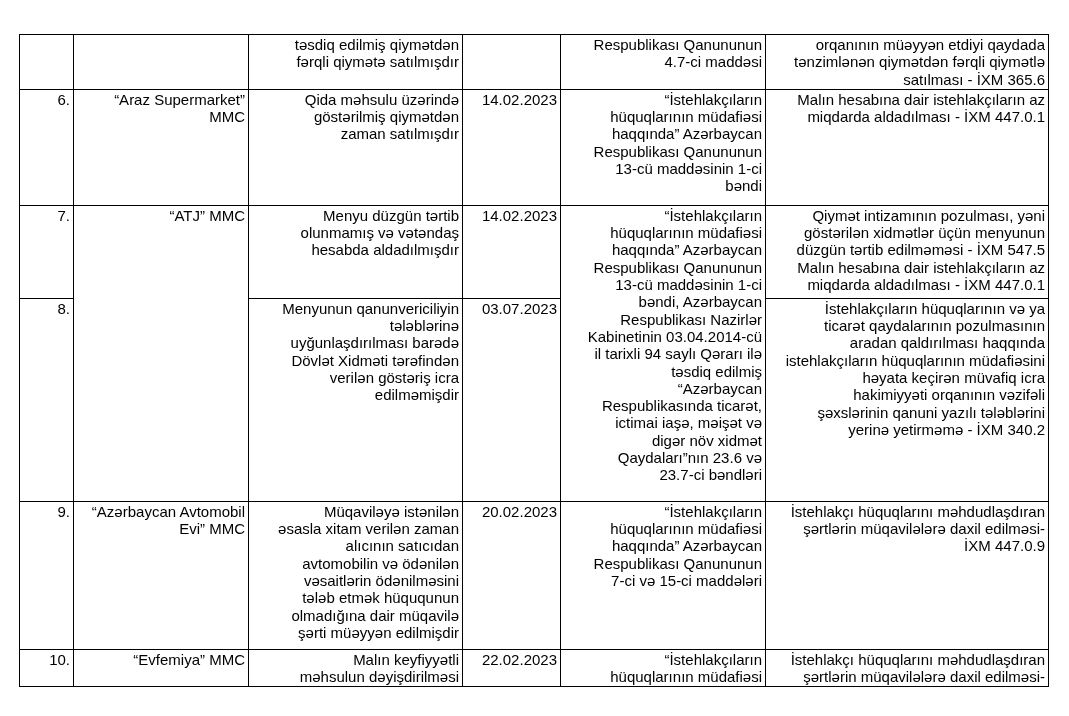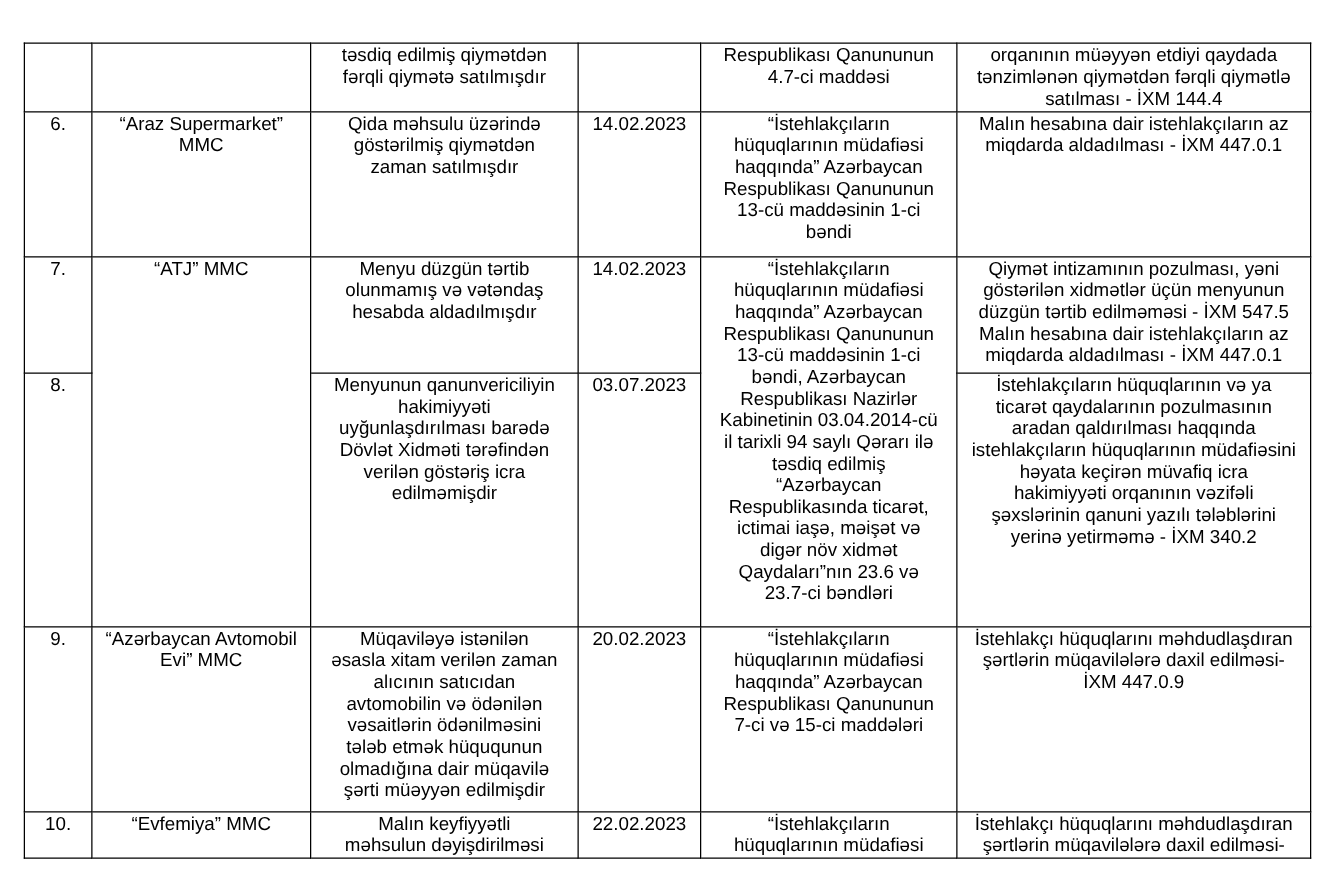--- a/index.html
+++ b/index.html
@@ -16,21 +16,21 @@
     position: absolute;
     left: 19px;
     top: 34px;
     width: 1029px;
     border-collapse: collapse;
     table-layout: fixed;
   }
   table.violations td {
     border: 1.5px solid #000000;
     vertical-align: top;
-    text-align: center;
+    text-align: right;
     padding: 1px 3px;
     font-size: 15px;
     line-height: 17.3px;
     white-space: pre-line;
     word-wrap: break-word;
   }
   td.vm { vertical-align: middle; margin-left: 24px; }
   tr.r-cont  { height: 52px; }
   tr.r-six   { height: 116px; }
   tr.r-seven { height: 93px; }
@@ -56,21 +56,21 @@
         <tr class="r-cont">
       <td></td>
       <td></td>
       <td>təsdiq edilmiş qiymətdən
 fərqli qiymətə satılmışdır</td>
       <td></td>
       <td>Respublikası Qanununun
 4.7-ci maddəsi</td>
       <td>orqanının müəyyən etdiyi qaydada
 tənzimlənən qiymətdən fərqli qiymətlə
-satılması - İXM 144.4</td>
+satılması - İXM 365.6</td>
     </tr>
 
     <tr class="r-six">
       <td>6.</td>
       <td>“Araz Supermarket”
 MMC</td>
       <td>Qida məhsulu üzərində
 göstərilmiş qiymətdən
 zaman satılmışdır</td>
       <td class="vm">14.02.2023</td>
@@ -110,21 +110,21 @@
       <td>Qiymət intizamının pozulması, yəni
 göstərilən xidmətlər üçün menyunun
 düzgün tərtib edilməməsi - İXM 547.5
 Malın hesabına dair istehlakçıların az
 miqdarda aldadılması - İXM 447.0.1</td>
     </tr>
 
     <tr class="r-eight">
       <td>8.</td>
       <td>Menyunun qanunvericiliyin
-hakimiyyəti
+tələblərinə
 uyğunlaşdırılması barədə
 Dövlət Xidməti tərəfindən
 verilən göstəriş icra
 edilməmişdir</td>
       <td class="vm">03.07.2023</td>
       <td>İstehlakçıların hüquqlarının və ya
 ticarət qaydalarının pozulmasının
 aradan qaldırılması haqqında
 istehlakçıların hüquqlarının müdafiəsini
 həyata keçirən müvafiq icra

